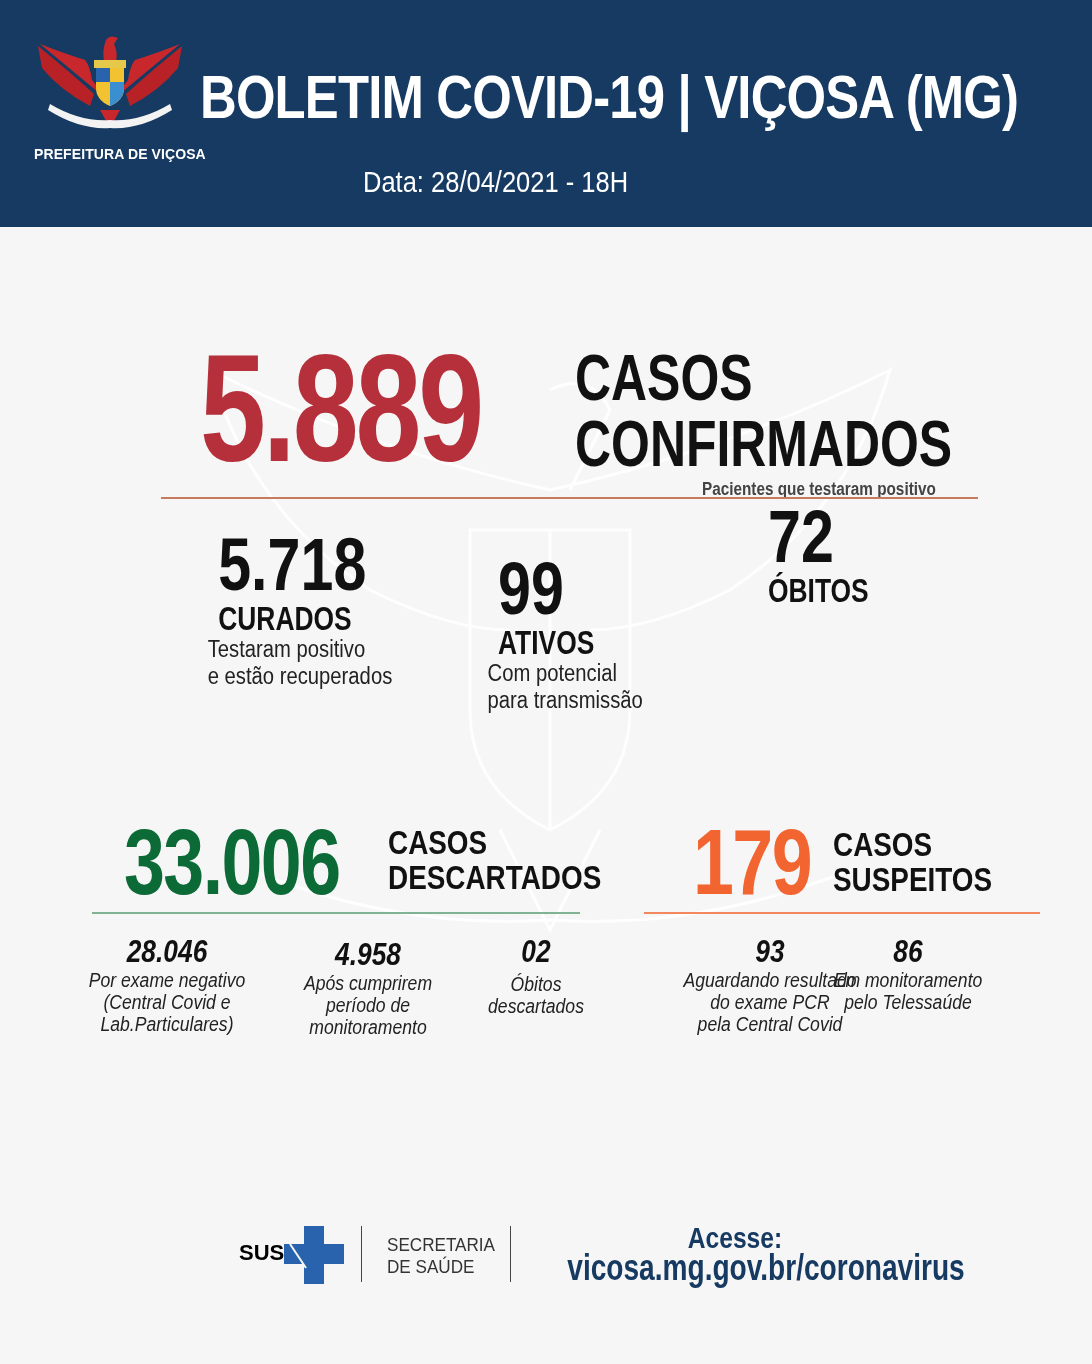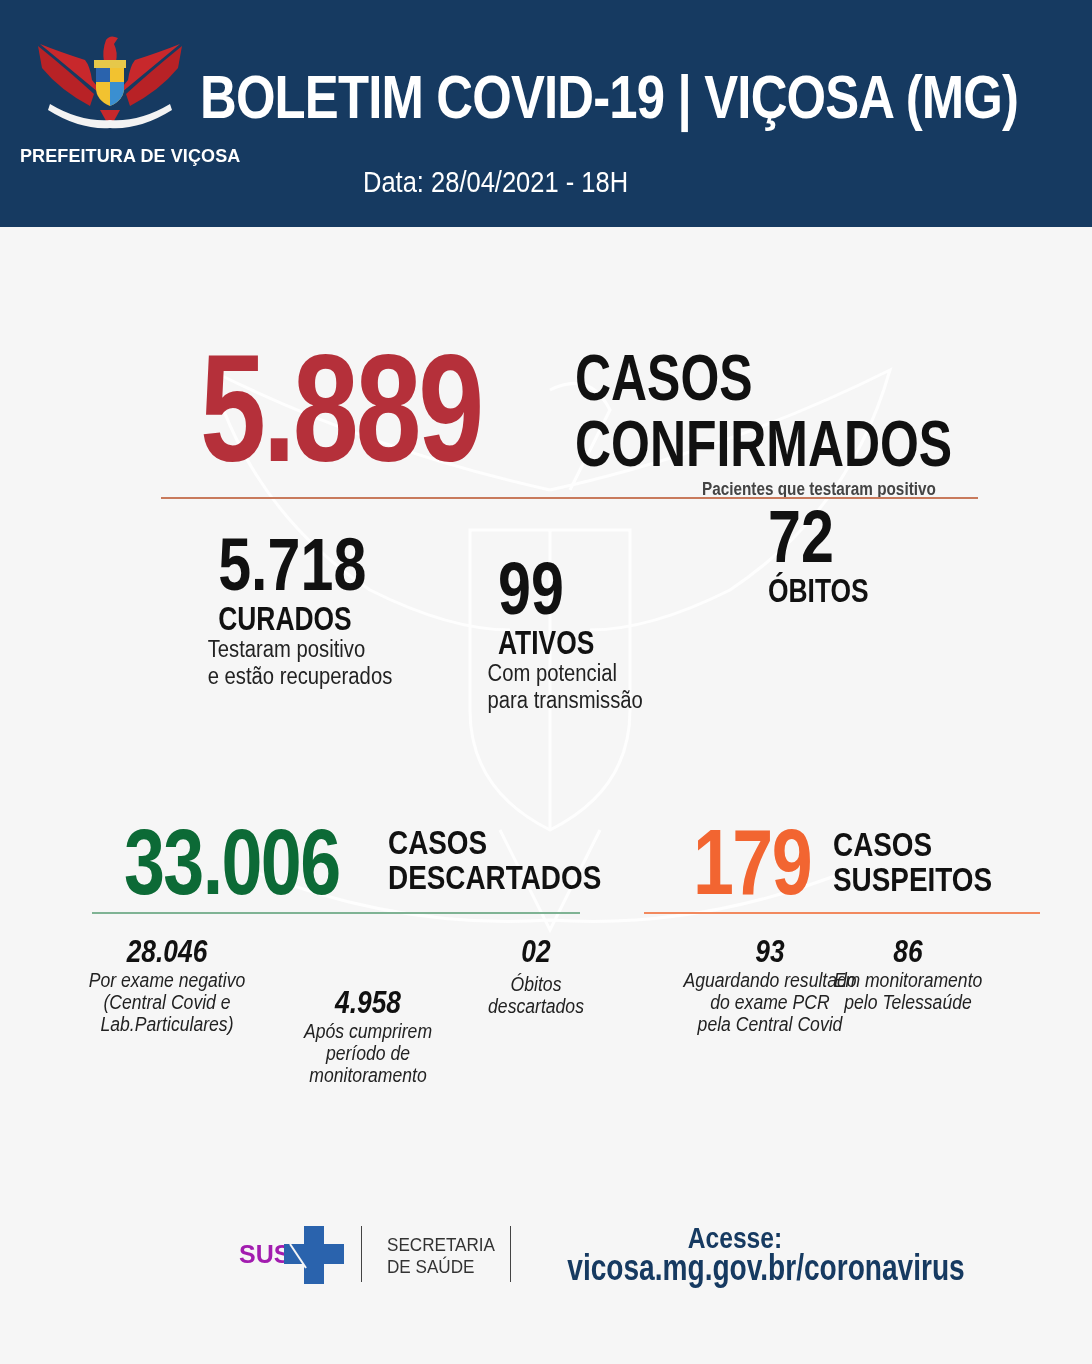--- a/index.html
+++ b/index.html
@@ -7,22 +7,22 @@
       width: 1092px; height: 1364px; position: relative; overflow: hidden;
       background: #f6f6f6;
       font-family: "Liberation Sans", "DejaVu Sans", sans-serif;
     }
     .header {
       position: absolute; left: 0; top: 0; width: 1092px; height: 227px;
       background: #163a61;
     }
     .logo { position: absolute; left: 30px; top: 32px; width: 160px; height: 110px; }
     .logo-caption {
-      position: absolute; left: 20px; top: 146px; color: #fff;
-      font-size: 18px; font-weight: bold; letter-spacing: 0.1px;
+      position: absolute; left: 34px; top: 146px; color: #fff;
+      font-size: 14px; font-weight: bold; letter-spacing: 0.1px;
     }
     .title {
       position: absolute; left: 200px; top: 62px; width: 870px;
       color: #fff; font-weight: bold; font-size: 62px; line-height: 70px;
       letter-spacing: -1px; transform: scaleX(0.82); transform-origin: left top;
       white-space: nowrap;
     }
     .date {
       position: absolute; left: 0; width: 1166px; top: 164px; text-align: center;
       color: #fff; font-size: 30px; line-height: 36px;
@@ -47,21 +47,21 @@
     .n-desc { left: 124px; top: 812px; font-size: 92px; line-height: 100px; color: #0c6a36; transform: scaleX(0.8); letter-spacing: -2px; }
     .lbl-desc { left: 388px; top: 825px; font-size: 34px; line-height: 35px; color: #111; transform: scaleX(0.82); }
     .n-susp { left: 693px; top: 812px; font-size: 92px; line-height: 100px; color: #f26531; transform: scaleX(0.8); letter-spacing: -2px; }
     .lbl-susp { left: 833px; top: 827px; font-size: 34px; line-height: 35px; color: #111; transform: scaleX(0.82); }
 
     .sm { position: absolute; text-align: center; width: 220px; font-style: italic; }
     .sm .num { display:block; font-weight: bold; color: #111; font-size: 31px; line-height: 34px; transform: scaleX(0.85); }
     .sm .desc { display:block; color: #222; font-size: 20px; line-height: 22px; transform: scaleX(0.88); white-space: pre-line; }
 
     .footer-sus { position: absolute; left: 234px; top: 1226px; }
-    .sus-text { position: absolute; left: 5px; top: 14px; color: #a21caf; font-weight: bold; font-size: 25px; }
+    .sus-text { position: absolute; left: 5px; top: 14px; color: #000000; font-weight: bold; font-size: 22px; }
     .sep { position: absolute; width: 1px; height: 56px; background: #444; top: 1226px; }
     .sec { position: absolute; left: 387px; top: 1234px; color: #333; font-size: 18px; line-height: 22px; white-space: pre-line; transform: scaleX(0.95); transform-origin: left top; }
     .acc { position: absolute; left: 520px; width: 430px; text-align: center; color: #163a61; font-weight: bold; }
     .acc1 { top: 1222px; font-size: 30px; line-height: 32px; transform: scaleX(0.82); }
     .acc2 { top: 1248px; font-size: 36px; line-height: 40px; transform: scaleX(0.78); white-space: nowrap; }
   </style>
 </head>
 <body>
 
 <div class="header">
@@ -131,21 +131,21 @@
   <div>SUSPEITOS</div>
 </div>
 <div class="line" style="left:644px; top:912px; width:396px; background:#f2895e;"></div>
 
 <div class="sm" style="left:57px; top:935px;">
   <span class="num">28.046</span>
   <span class="desc">Por exame negativo
 (Central Covid e
 Lab.Particulares)</span>
 </div>
-<div class="sm" style="left:258px; top:938px;margin-top:48px;">
+<div class="sm" style="left:258px; top:938px;">
   <span class="num">4.958</span>
   <span class="desc">Após cumprirem
 período de
 monitoramento</span>
 </div>
 <div class="sm" style="left:426px; top:935px;">
   <span class="num">02</span>
   <span class="desc" style="margin-top:4px;">Óbitos
 descartados</span>
 </div>

